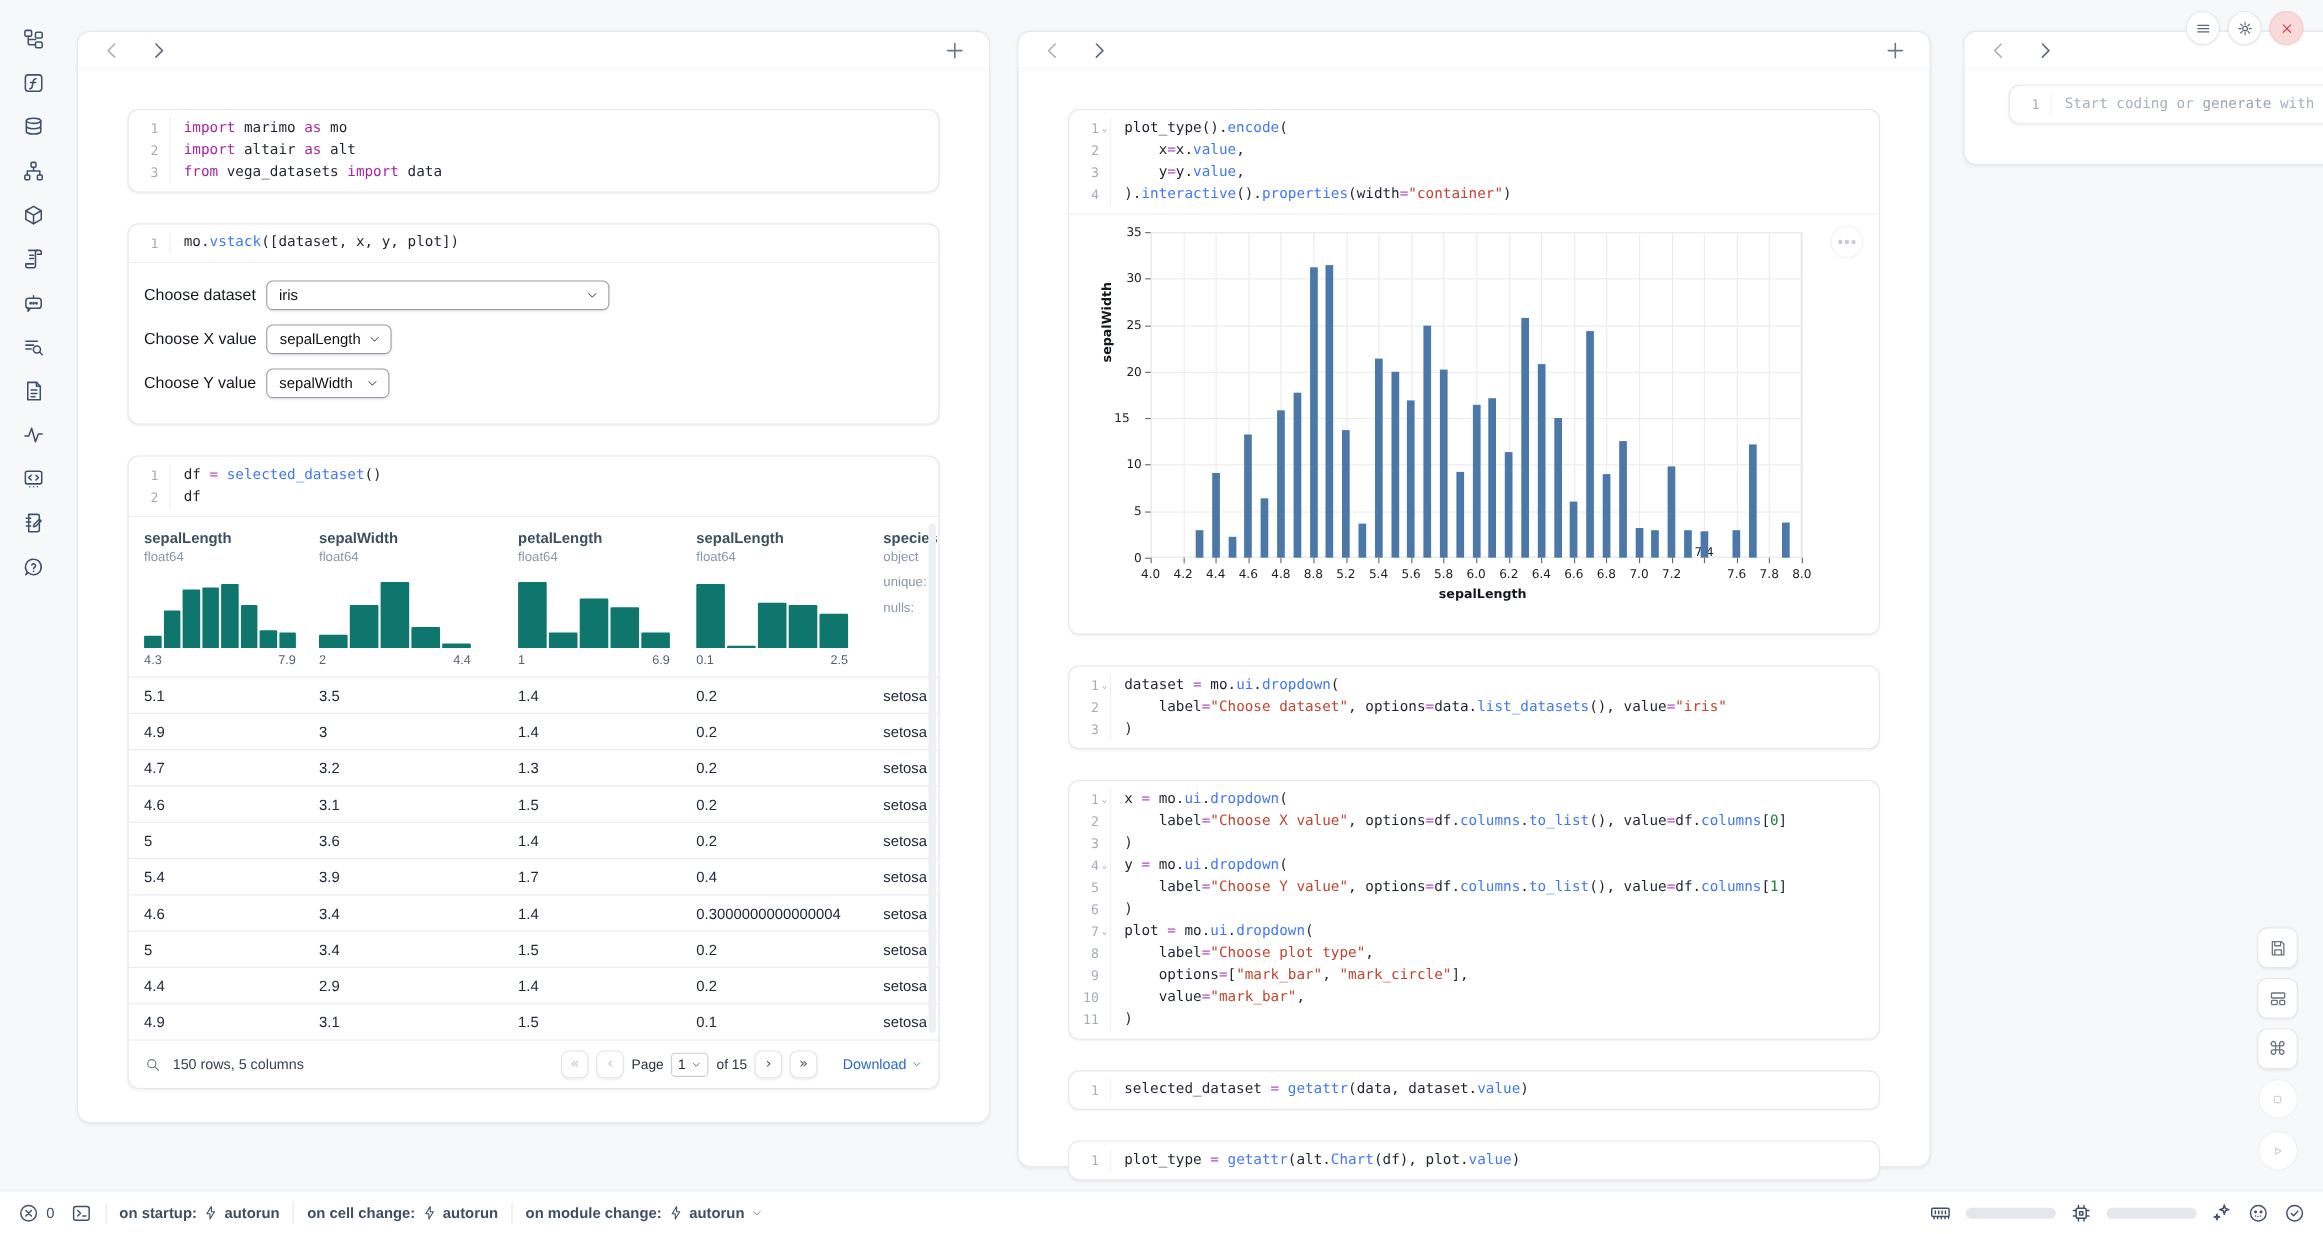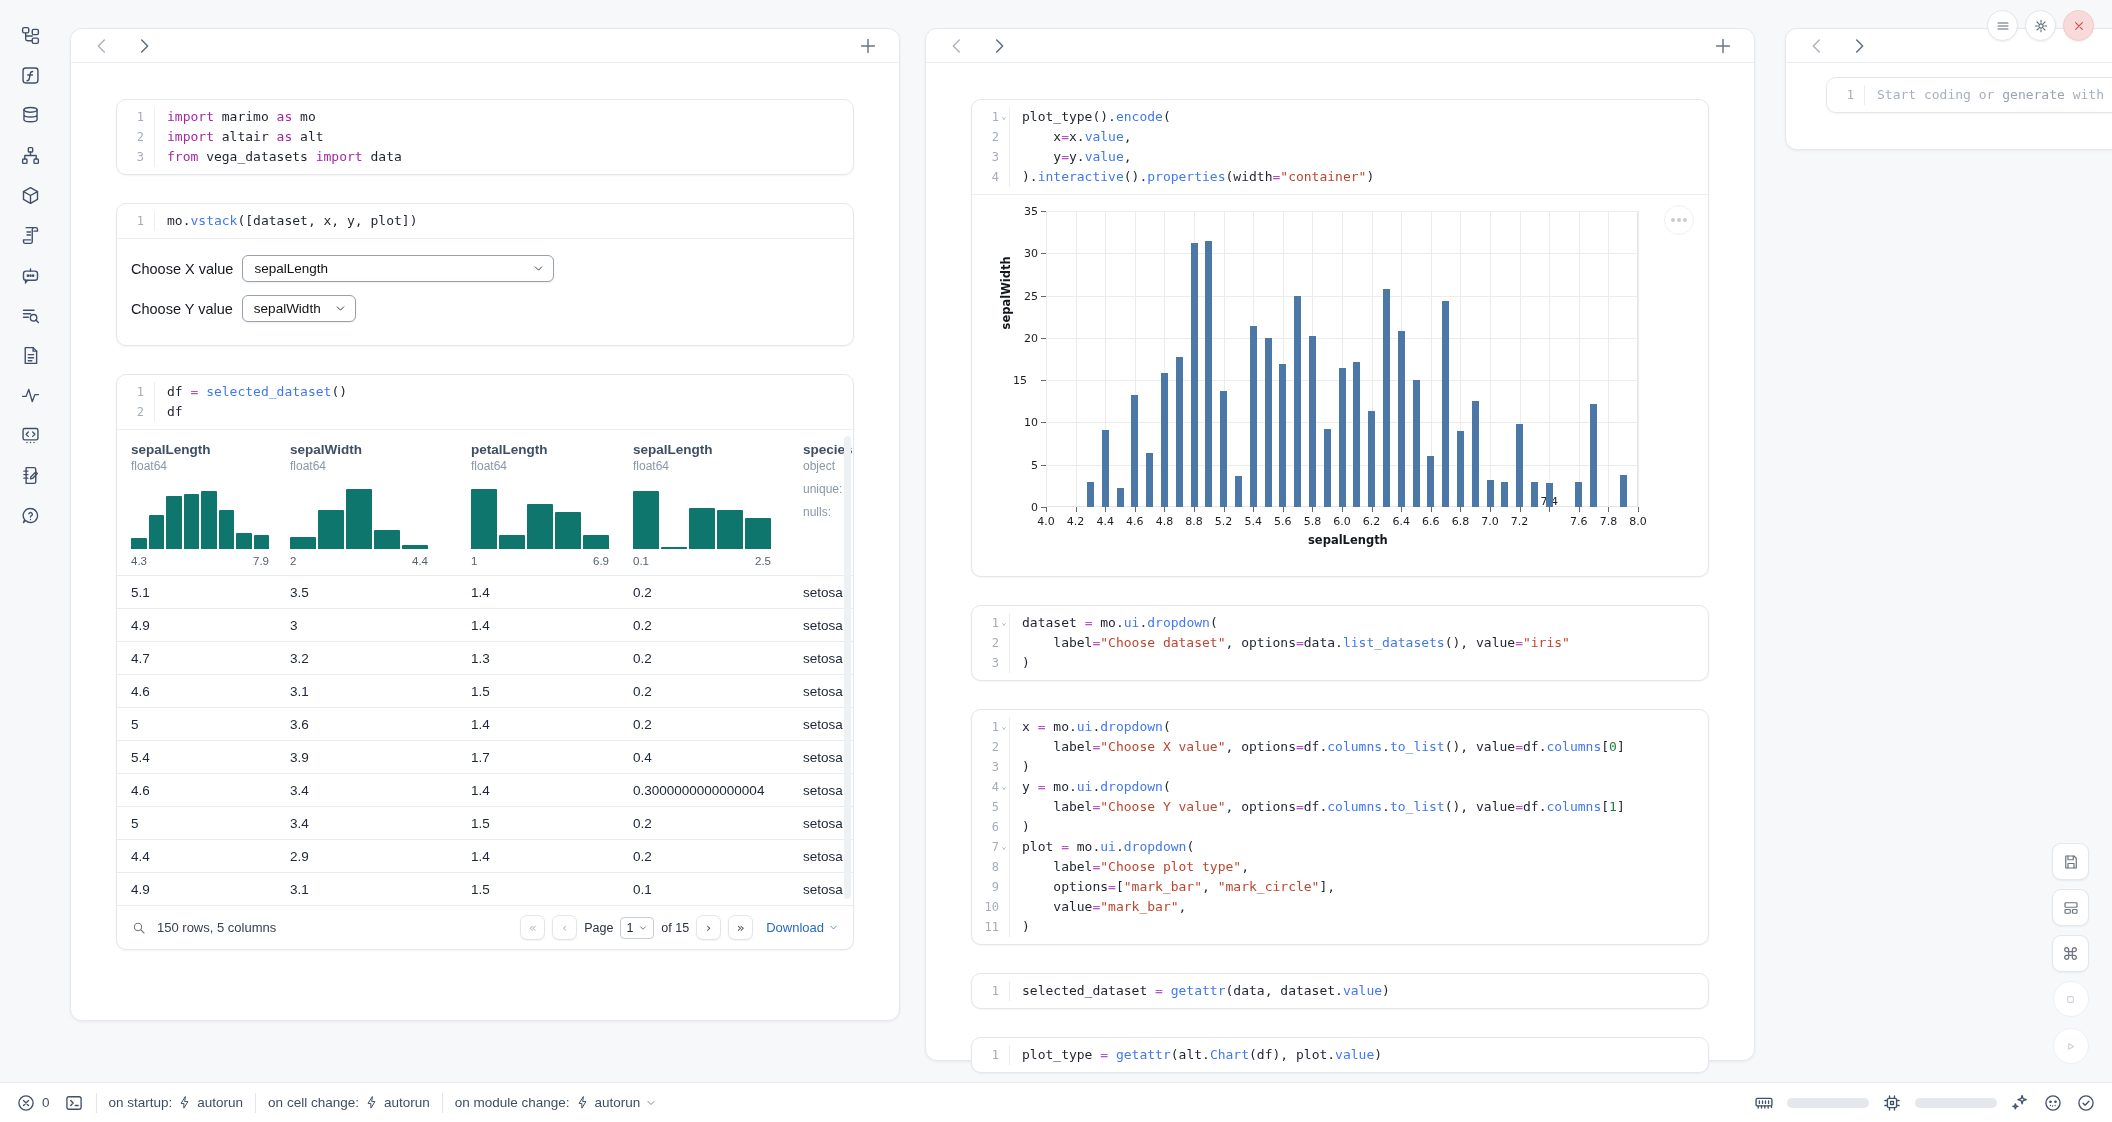--- a/index.html
+++ b/index.html
@@ -62,21 +62,21 @@
   .tr{display:grid;grid-template-columns:159px 181px 162px 170px 1fr;height:33px;align-items:center;border-top:1px solid #e9ecef;overflow:hidden;}
   .td{padding-left:14px;white-space:nowrap;overflow:hidden;}
   .tbl-footer{border-top:1px solid #e9ecef;height:44px;display:flex;align-items:center;padding:0 14px;gap:10px;}
   .tbl-footer .summary{font-size:13px;color:#374151;}
   .pg{margin-left:auto;display:flex;align-items:center;gap:7px;}
   .pg-btn{width:25px;height:25px;border:1px solid #e2e5e9;border-radius:7px;background:#fff;box-shadow:0 1px 2px rgba(0,0,0,.06);font-size:13px;display:flex;align-items:center;justify-content:center;cursor:pointer;color:#46505e;font-family:"DejaVu Sans",sans-serif;}
   .pg-btn.dis{color:#b9c0c9;}
   .pg-txt{font-size:12.5px;color:#2a3340;}
   .pg-select{border:1px solid #c6cdd4;border-radius:4px;height:22px;display:inline-flex;align-items:center;gap:5px;padding:0 5px;font-size:12.5px;cursor:pointer;background:#fff;}
   .pg-select .car{width:10px;height:10px;color:#333;}
-  .dl{display:flex;align-items:center;gap:4px;color:var(--blue);font-size:13px;cursor:pointer;margin-left:6px;}
+  .dl{display:flex;align-items:center;gap:4px;color:var(--blue);font-size:13px;cursor:pointer;margin-left:16px;}
   .dl .car{width:11px;height:11px;}
   .search-ic{width:16px;height:16px;color:#6f7a87;cursor:pointer;}
   
   .chart-out{position:relative;height:382px;}
   .more-btn{position:absolute;right:14px;top:10px;width:30px;height:30px;border-radius:50%;border:1px solid #f0f1f3;background:#fff;color:#c8ccd2;display:flex;align-items:center;justify-content:center;gap:2px;cursor:pointer;}
   .more-btn i{width:4px;height:4px;border-radius:50%;background:#c8ccd2;}
   .chart{position:absolute;left:28px;top:0;width:700px;height:380px;font-family:"DejaVu Sans",sans-serif;}
   .plot{position:absolute;border:1px solid #e2e5e9;}
   .gl{position:absolute;background:#ececec;}
   .tick{position:absolute;background:#666;}
@@ -249,20 +249,31 @@
       <div class="code-area">
           <div class="gutter">
             <div class="ln">
               <span class="num">1</span>
               <span class="fold"></span>
             </div>
           </div>
           <div class="code-lines"><div class="cl"><span class="tk-p">mo.</span><span class="tk-f">vstack</span><span class="tk-p">([dataset, x, y, plot])</span></div></div>
         </div>
       <div class="output dropdown-out" id="dropdown-rows">
+          <div class="dd-row">
+            <span class="dd-label">Choose dataset</span>
+            <span class="dd">
+              <span>iris</span>
+              <span class="car">
+                <svg class="ic" style="width:13px;height:13px" viewBox="0 0 24 24" fill="none" stroke="currentColor" stroke-width="1.6" stroke-linecap="round" stroke-linejoin="round">
+                  <path d="M6 9l6 6 6-6"></path>
+                </svg>
+              </span>
+            </span>
+          </div>
           <div class="dd-row">
             <span class="dd-label">Choose X value</span>
             <span class="dd">
               <span>sepalLength</span>
               <span class="car">
                 <svg class="ic" style="width:13px;height:13px" viewBox="0 0 24 24" fill="none" stroke="currentColor" stroke-width="1.6" stroke-linecap="round" stroke-linejoin="round">
                   <path d="M6 9l6 6 6-6"></path>
                 </svg>
               </span>
             </span>
@@ -825,21 +836,21 @@
         </svg>
       </span>
     <span>0</span>
   </span>
   <span class="sb-icon sb-term">
       <svg class="ic" viewBox="0 0 24 24" fill="none" stroke="currentColor" stroke-width="1.6" stroke-linecap="round" stroke-linejoin="round">
         <rect x="3.5" y="4.5" width="17" height="15" rx="2.5"></rect>
         <path d="M8 9l3 3-3 3M13.5 15h3.5"></path>
       </svg>
     </span>
-  <span id="run-items" style="display:flex;align-items:center;">
+  <span id="run-items" style="display:flex;align-items:center;font-weight:bold;">
       <span style="display: flex; align-items: center;">
         <span class="sb-sep"></span>
         <span class="run-item">
           <span>on startup:</span>
           <svg class="ic" style="width:15px;height:15px" viewBox="0 0 24 24" fill="none" stroke="currentColor" stroke-width="1.6" stroke-linecap="round" stroke-linejoin="round">
             <path d="M13 3L6.5 13.5h4.5L11 21l6.5-10.5H13z"></path>
           </svg>
           <span>autorun</span>
         </span>
       </span>

